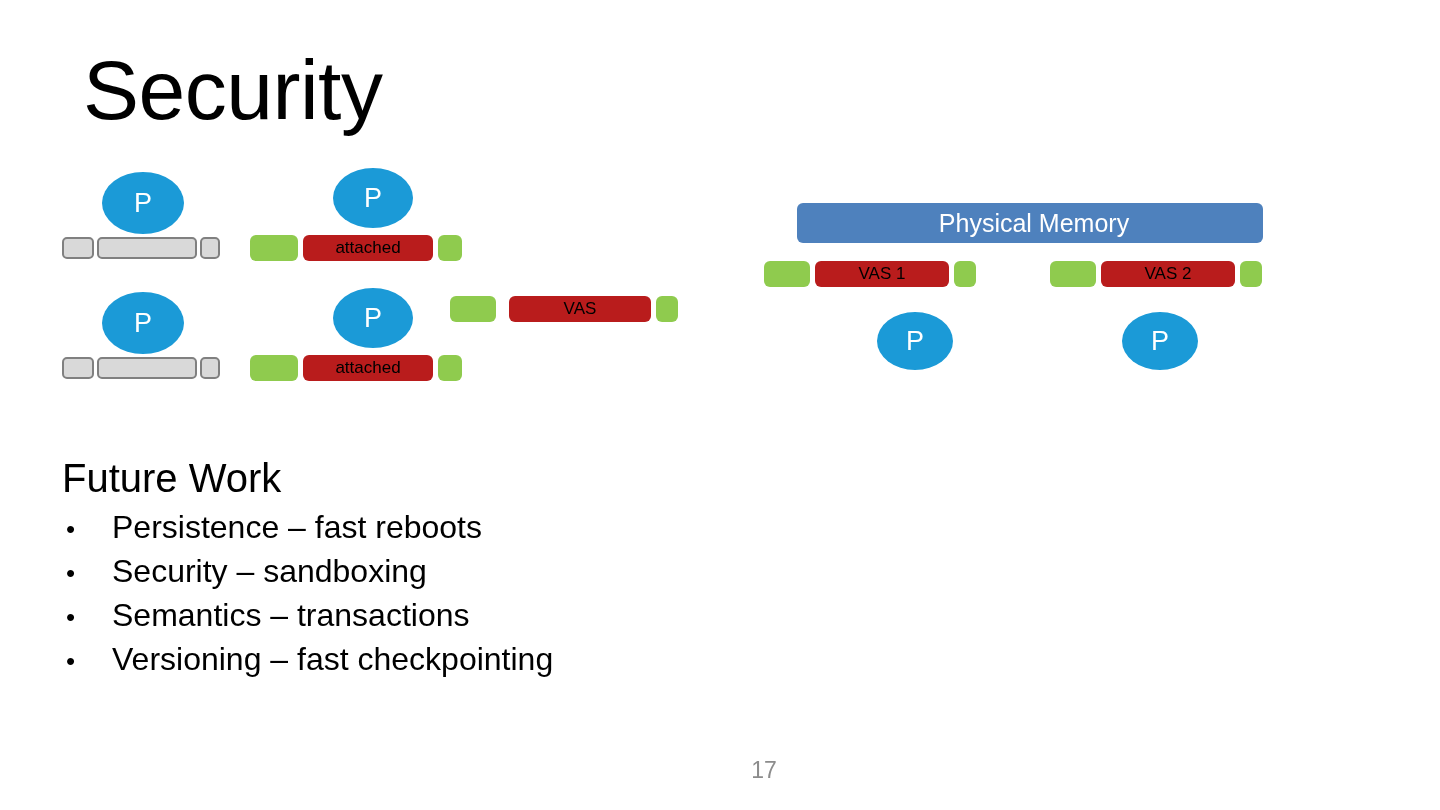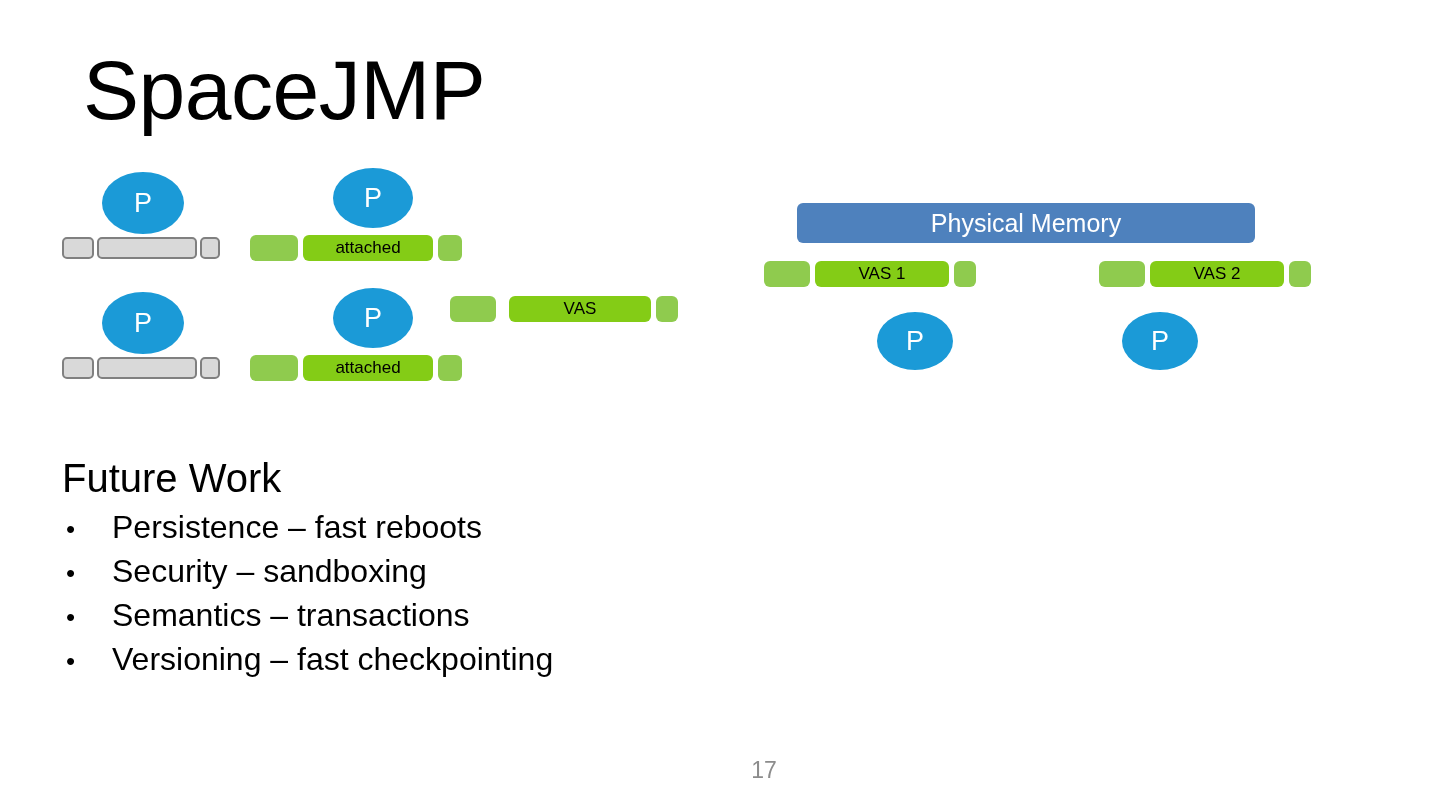--- a/index.html
+++ b/index.html
@@ -73,39 +73,40 @@
     box-sizing: border-box;
     height: 26px;
     display: flex;
     align-items: center;
     justify-content: center;
   }
   .vseg.green {
     background: #8FCB4E;
   }
   .vseg.mint {
-    background: #84cc16;
+    background: #b91c1c;
     color: #000000;
     font-size: 17px;
   }
 
   
   #phys-mem {
     position: absolute;
     left: 797px;
     top: 203px;
     width: 458px;
     height: 40px;
     background: #4E81BD;
     border-radius: 6px;
     color: #ffffff;
     display: flex;
     align-items: center;
     justify-content: center;
     font-size: 25px;
+    padding-left: 8px;
   }
 
   
   #body-block {
     position: absolute;
     left: 62px;
     top: 455px;
     width: 760px;
   }
   #body-heading {
@@ -140,21 +141,21 @@
     font-size: 23px;
     color: #8C8C8C;
     padding-left: 44px;
   }
 </style>
 </head>
 <body>
 
 <div id="slide">
 
-  <div id="slide-title">SpaceJMP</div>
+  <div id="slide-title">Security</div>
 
   <div class="proc" style="left:102px; top:172px; width:82px; height:62px;">
     <span>P</span>
   </div>
 
   <div class="greybar" style="left:62px; top:237px;">
     <div class="gseg small"></div>
     <div class="gseg wide"></div>
     <div class="gseg tiny"></div>
   </div>
@@ -210,21 +211,21 @@
     <div class="vseg mint" style="width:134px; margin-left:5px;">
       <span>VAS 1</span>
     </div>
     <div class="vseg green" style="width:22px; margin-left:5px;"></div>
   </div>
 
   <div class="proc" style="left:877px; top:312px; width:76px; height:58px;">
     <span>P</span>
   </div>
 
-  <div class="vasbar" style="left:1099px; top:261px;border-radius:6px;">
+  <div class="vasbar" style="left:1050px; top:261px;border-radius:6px;">
     <div class="vseg green" style="width:46px;"></div>
     <div class="vseg mint" style="width:134px; margin-left:5px;">
       <span>VAS 2</span>
     </div>
     <div class="vseg green" style="width:22px; margin-left:5px;"></div>
   </div>
 
   <div class="proc" style="left:1122px; top:312px; width:76px; height:58px;">
     <span>P</span>
   </div>

